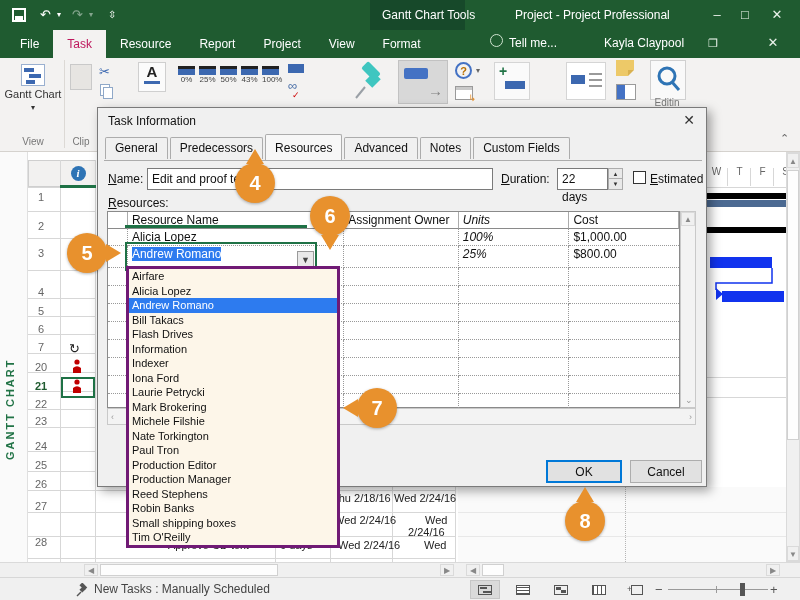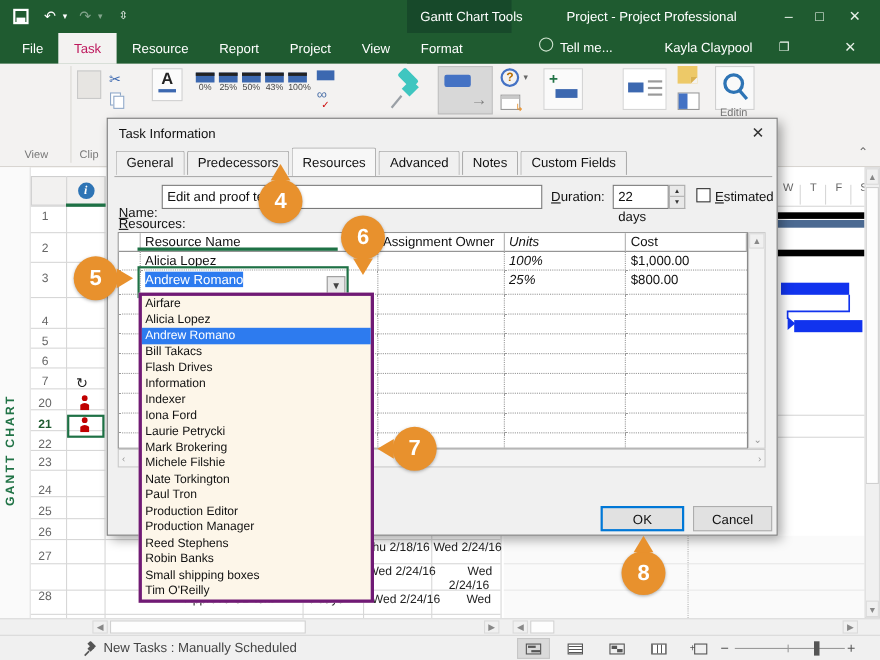--- a/index.html
+++ b/index.html
@@ -135,20 +135,31 @@
     </div>
   </div>
   <span class="abs" style="left:490px;top:34px;width:13px;height:13px;border:1px solid #CFE3CF;border-radius:50%;"></span>
   <span class="abs tb-txt" style="left:509px;top:29px;line-height:28px;">Tell me...</span>
   <span class="abs tb-txt" style="left:604px;top:29px;line-height:28px;">Kayla Claypool</span>
   <span class="abs winbtn" style="left:702px;top:28px;font-size:11px;">❐</span>
   <span class="abs winbtn" style="left:762px;top:28px;">✕</span>
 
   <div class="abs" id="ribbon">
 
+    <div class="abs" style="left:4px;top:4px;width:58px;height:72px;">
+      <div style="width:24px;height:22px;margin:2px auto;border:1px solid #9AB0D0;background:#FFF;position:relative;">
+        <div style="position:absolute;left:2px;top:3px;width:10px;height:4px;background:#3C68B0;"></div>
+        <div style="position:absolute;left:7px;top:9px;width:12px;height:4px;background:#3C68B0;"></div>
+        <div style="position:absolute;left:4px;top:15px;width:9px;height:4px;background:#3C68B0;"></div>
+      </div>
+      <div style="font-size:11px;color:#333;text-align:center;line-height:12px;">
+        <span>Gantt Chart</span>
+        <span style="font-size:8px;">▾</span>
+      </div>
+    </div>
     <div class="abs grp-label" style="left:4px;top:78px;width:58px;">View</div>
     <div class="abs rb-sep" style="left:64px;top:2px;height:88px;"></div>
 
     <div class="abs" style="left:70px;top:6px;width:22px;height:26px;border:1px solid #C9C9C9;background:#E7E5E2;"></div>
     <div class="abs grp-label" style="left:64px;top:78px;width:34px;overflow:hidden;">Clip</div>
 
     <span class="abs" style="left:99px;top:6px;color:#3C68B0;font-size:13px;">✂</span>
     <div class="abs" style="left:100px;top:26px;width:10px;height:12px;border:1px solid #8FA8C8;background:#FFF;">
       <div style="width:10px;height:12px;border:1px solid #8FA8C8;background:#FFF;margin:2px 0 0 2px;"></div>
     </div>
@@ -397,21 +408,21 @@
     <div class="abs" style="left:7px;top:26px;width:596px;height:27px;">
       <span class="dtab">General</span>
         <span class="dtab">Predecessors</span>
         <span class="dtab v-active">Resources</span>
         <span class="dtab">Advanced</span>
         <span class="dtab">Notes</span>
         <span class="dtab">Custom Fields</span>
     </div>
     <div class="abs" id="dlg-tabline"></div>
 
-    <span class="abs dlg-lbl" style="left:10px;top:64px;margin-top:14px;"><span class="u">N</span><span></span>ame:</span>
+    <span class="abs dlg-lbl" style="left:10px;top:64px;"><span class="u">N</span><span></span>ame:</span>
     <div class="abs inputbox" style="left:49px;top:60px;width:346px;height:22px;line-height:18px;">
       <span>Edit and proof text</span>
     </div>
     <span class="abs dlg-lbl" style="left:403px;top:64px;"><span class="u">D</span>uration:</span>
     <div class="abs inputbox" style="left:459px;top:60px;width:51px;height:22px;line-height:18px;text-align:left;">
       <span>22 days</span>
     </div>
     <div class="abs" style="left:510px;top:60px;width:15px;height:22px;">
       <div style="height:11px;background:#E9E9E9;border:1px solid #ACACAC;font-size:6px;color:#333;text-align:center;line-height:10px;">▲</div>
       <div style="height:11px;background:#E9E9E9;border:1px solid #ACACAC;border-top:none;font-size:6px;color:#333;text-align:center;line-height:10px;">▼</div>

